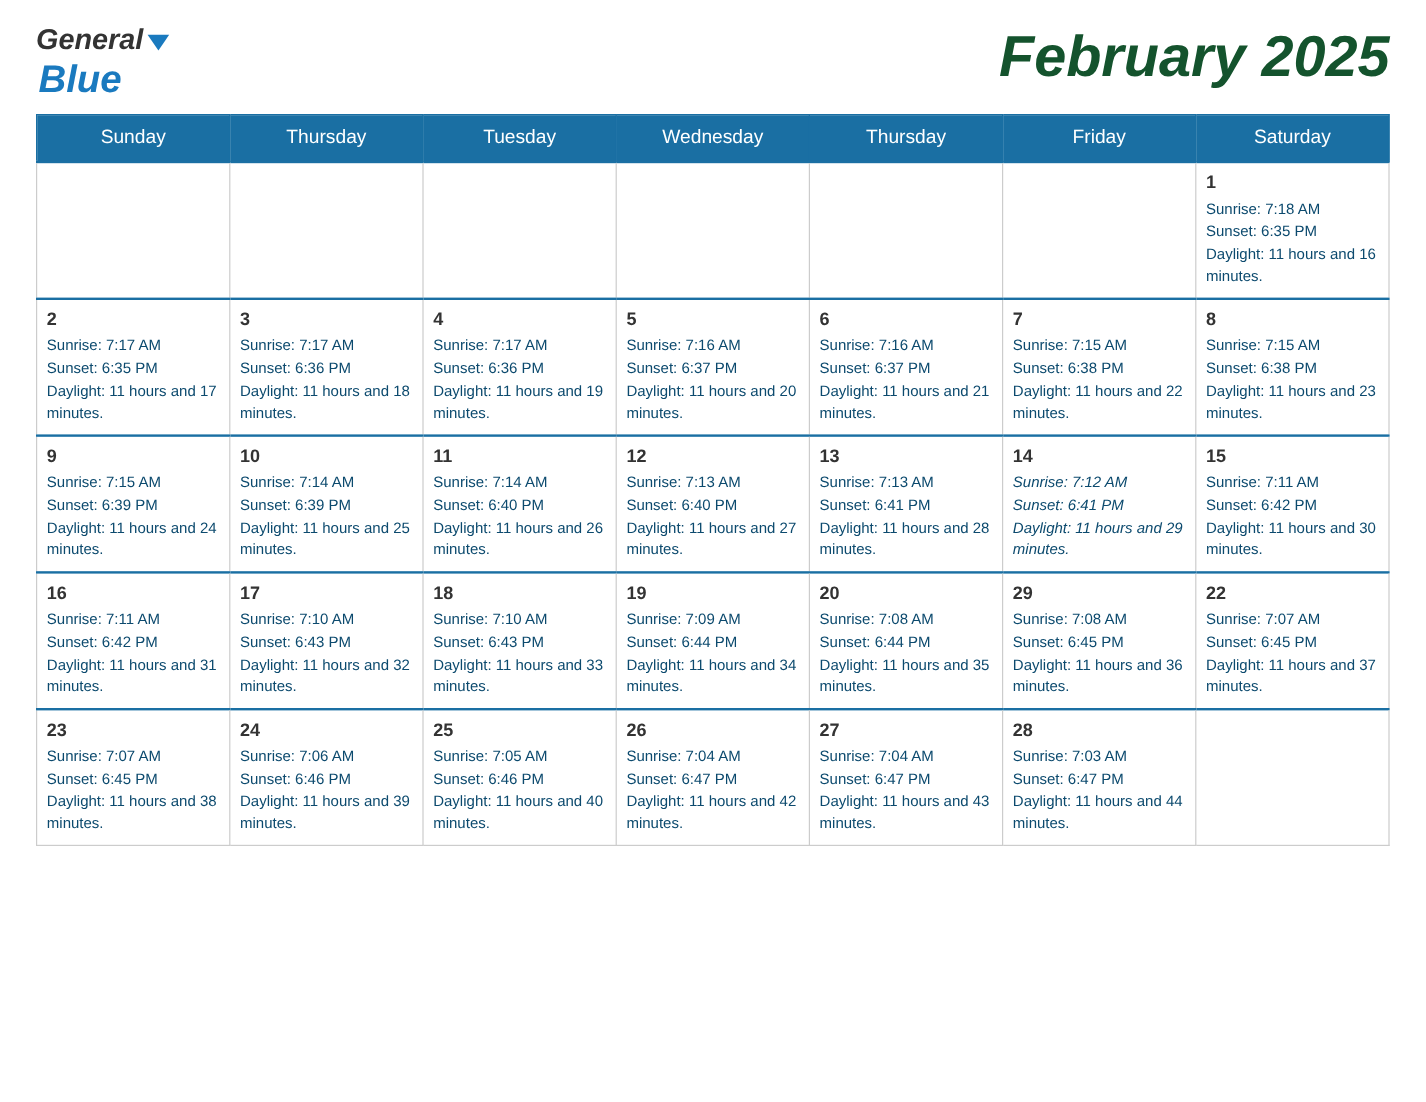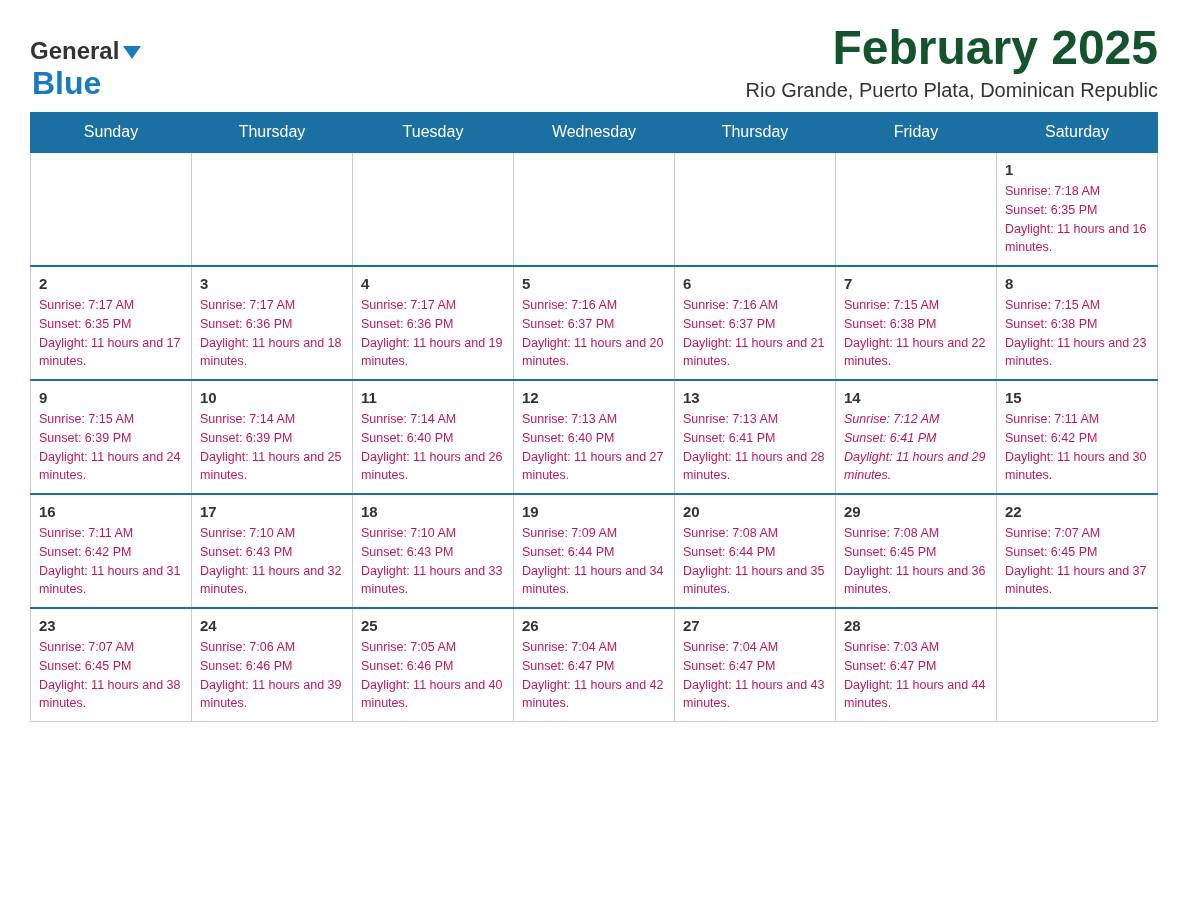--- a/index.html
+++ b/index.html
@@ -7,22 +7,23 @@
       font-family: Arial, sans-serif;
       background: #fff;
       color: #333;
       width: 1188px;
       min-height: 918px;
       padding: 20px 30px;
     }
     .header {
       display: flex;
       justify-content: space-between;
-      align-items: flex-end;
+      align-items: flex-start;
       margin-bottom: 10px;
+      font-style: italic;
     }
     .logo {
       display: flex;
       flex-direction: column;
       align-items: flex-start;
     }
     .title-block {
       text-align: right;
     }
     .title-block h1 {
@@ -65,40 +66,39 @@
     }
     .calendar td .day-num {
       font-size: 15px;
       font-weight: bold;
       display: block;
       margin-bottom: 4px;
     }
     .calendar td .day-info {
       font-size: 12.5px;
       line-height: 1.5;
-      color: #be185d;
+      color: #0c4a6e;
     }
     .empty-cell {
       background: #f9f9f9;
     }
   </style>
 </head>
 <body>
 
 <div class="header">
   <div class="logo">
     <div style="display:flex; align-items:center; gap:4px;">
       <span style="font-size:24px; font-weight:bold; color:#333;">General</span>
       <span style="display:inline-block; width:0; height:0; border-left:9px solid transparent; border-right:9px solid transparent; border-top:13px solid #1a7abf; margin-top:2px;"></span>
     </div>
     <span style="font-size:32px; font-weight:bold; color:#1a7abf; margin-left:2px;">Blue</span>
   </div>
   <div class="title-block">
     <h1>February 2025</h1>
-    <h2>Rio Grande, Puerto Plata, Dominican Republic</h2>
   </div>
 </div>
 
 <table class="calendar">
   <thead>
     <tr>
 
     <th>Sunday</th>
         <th>Thursday</th>
         <th>Tuesday</th>

